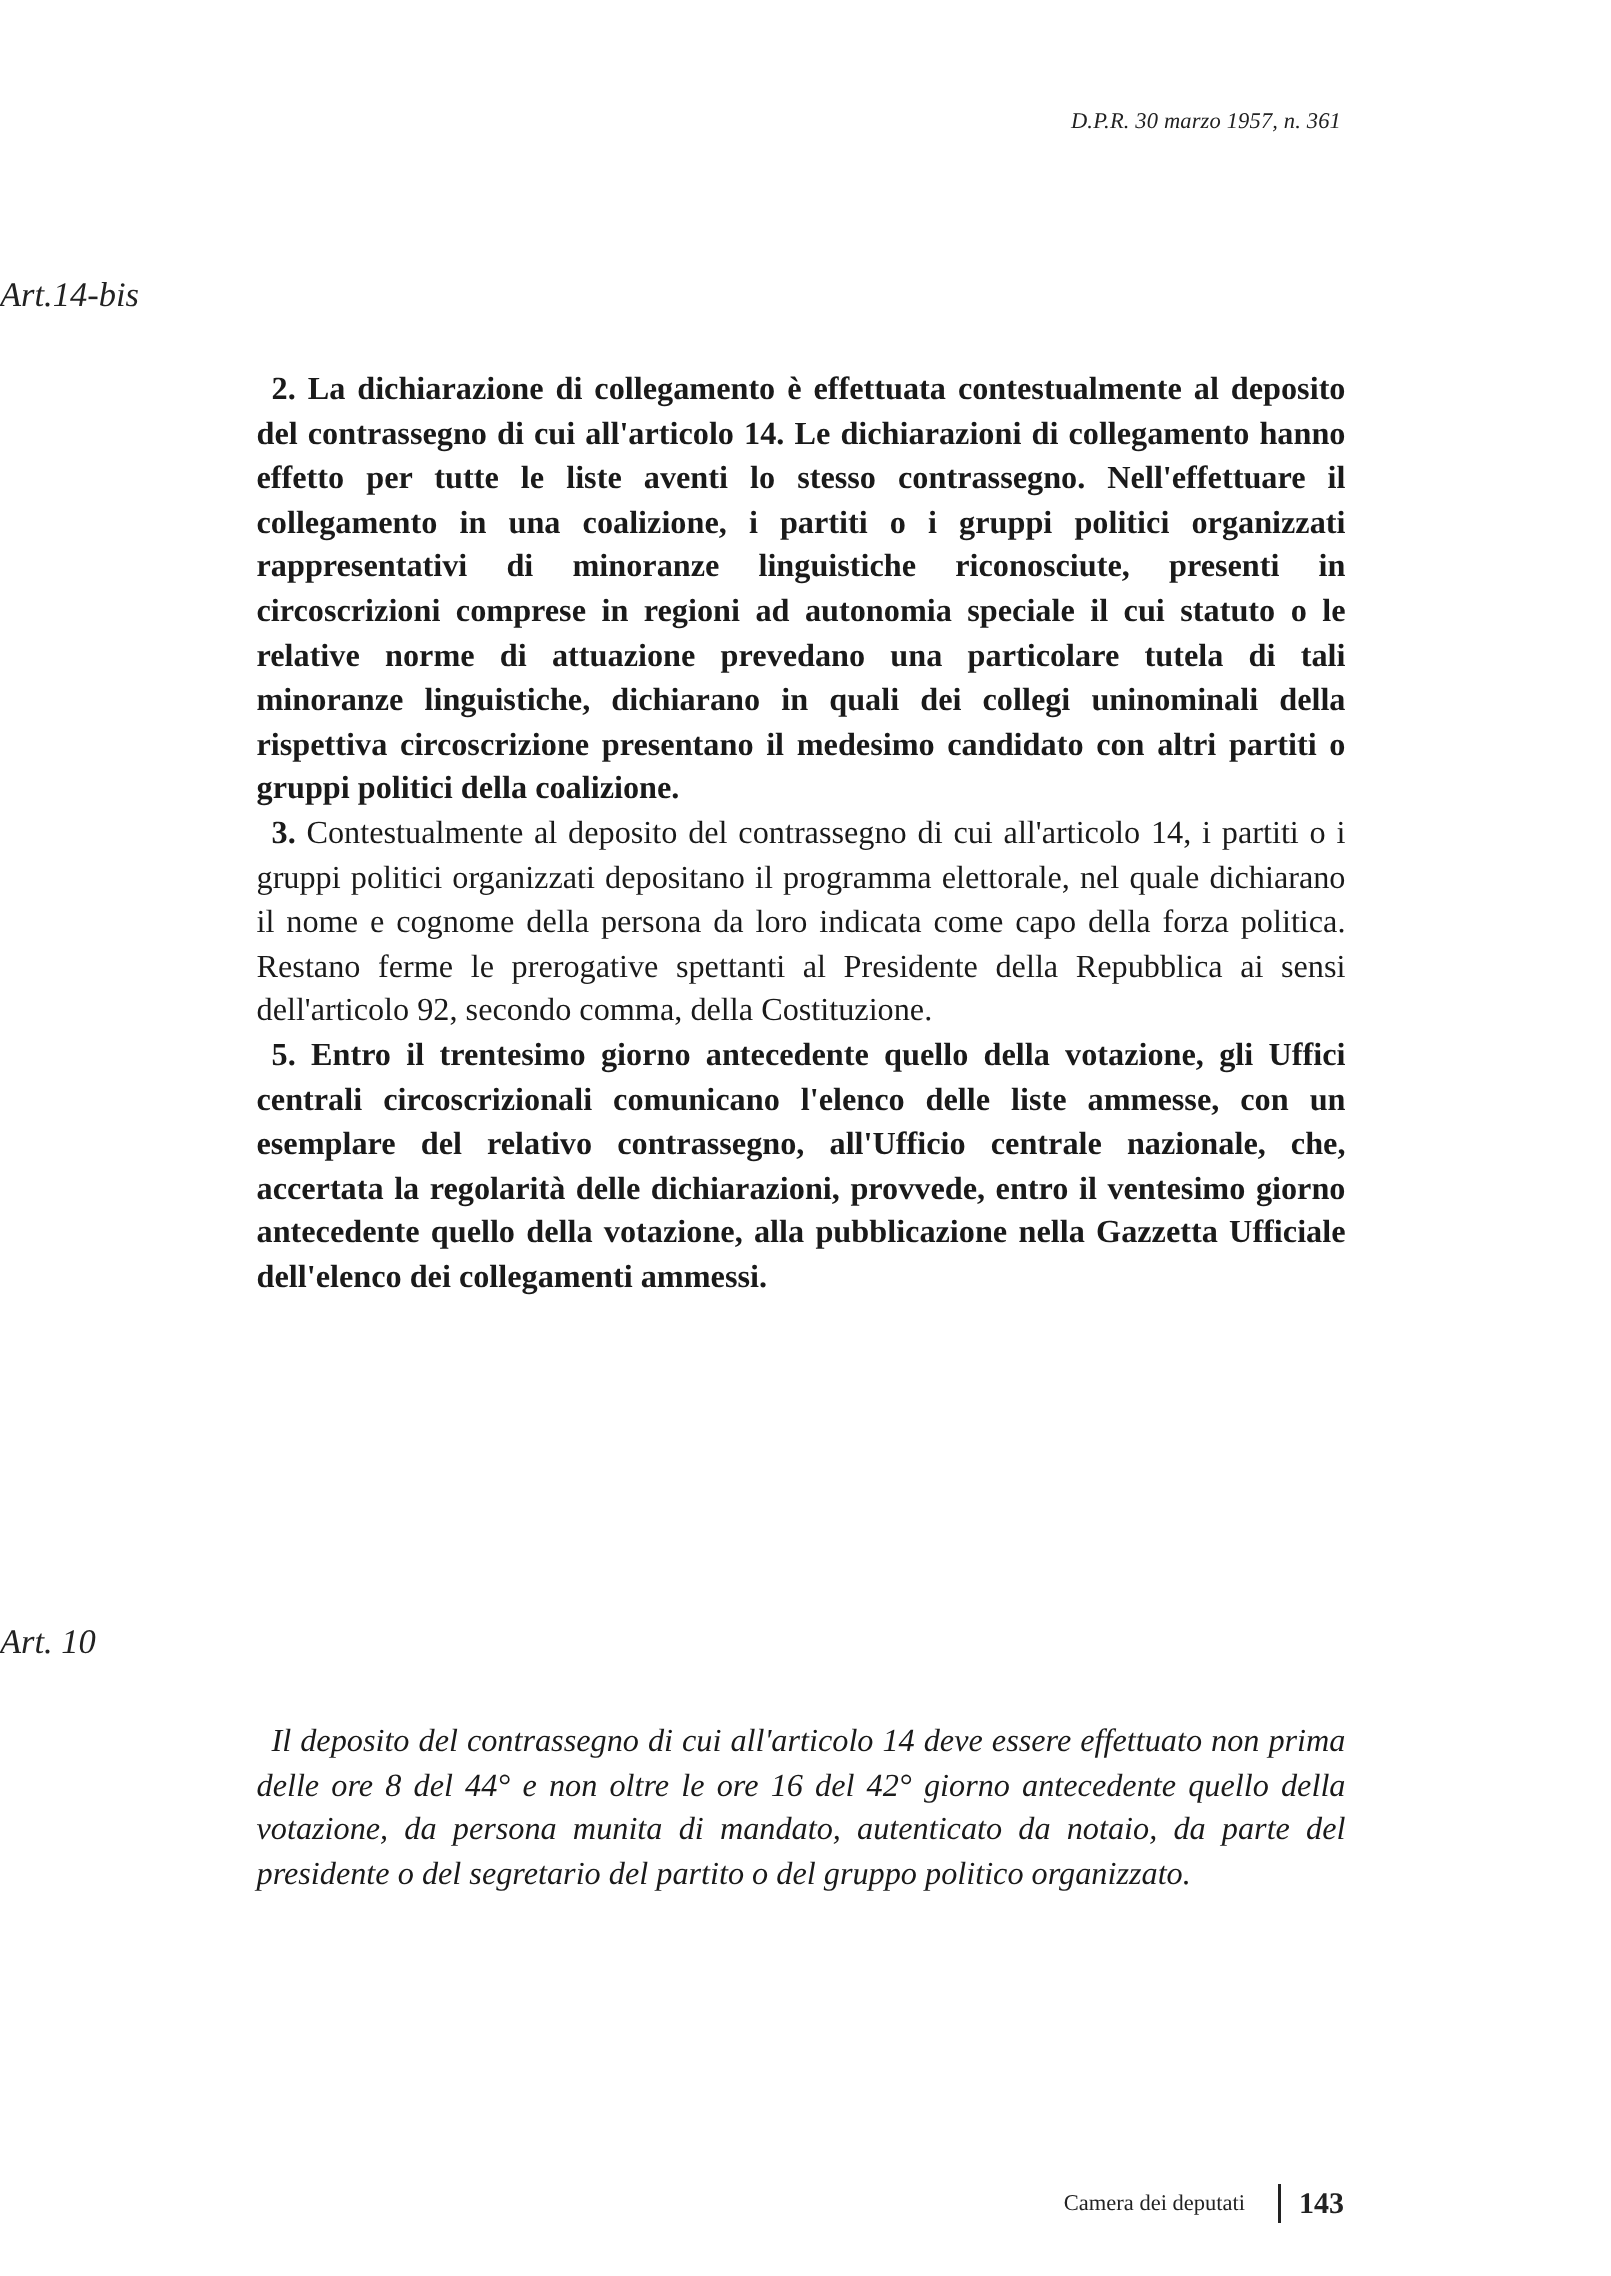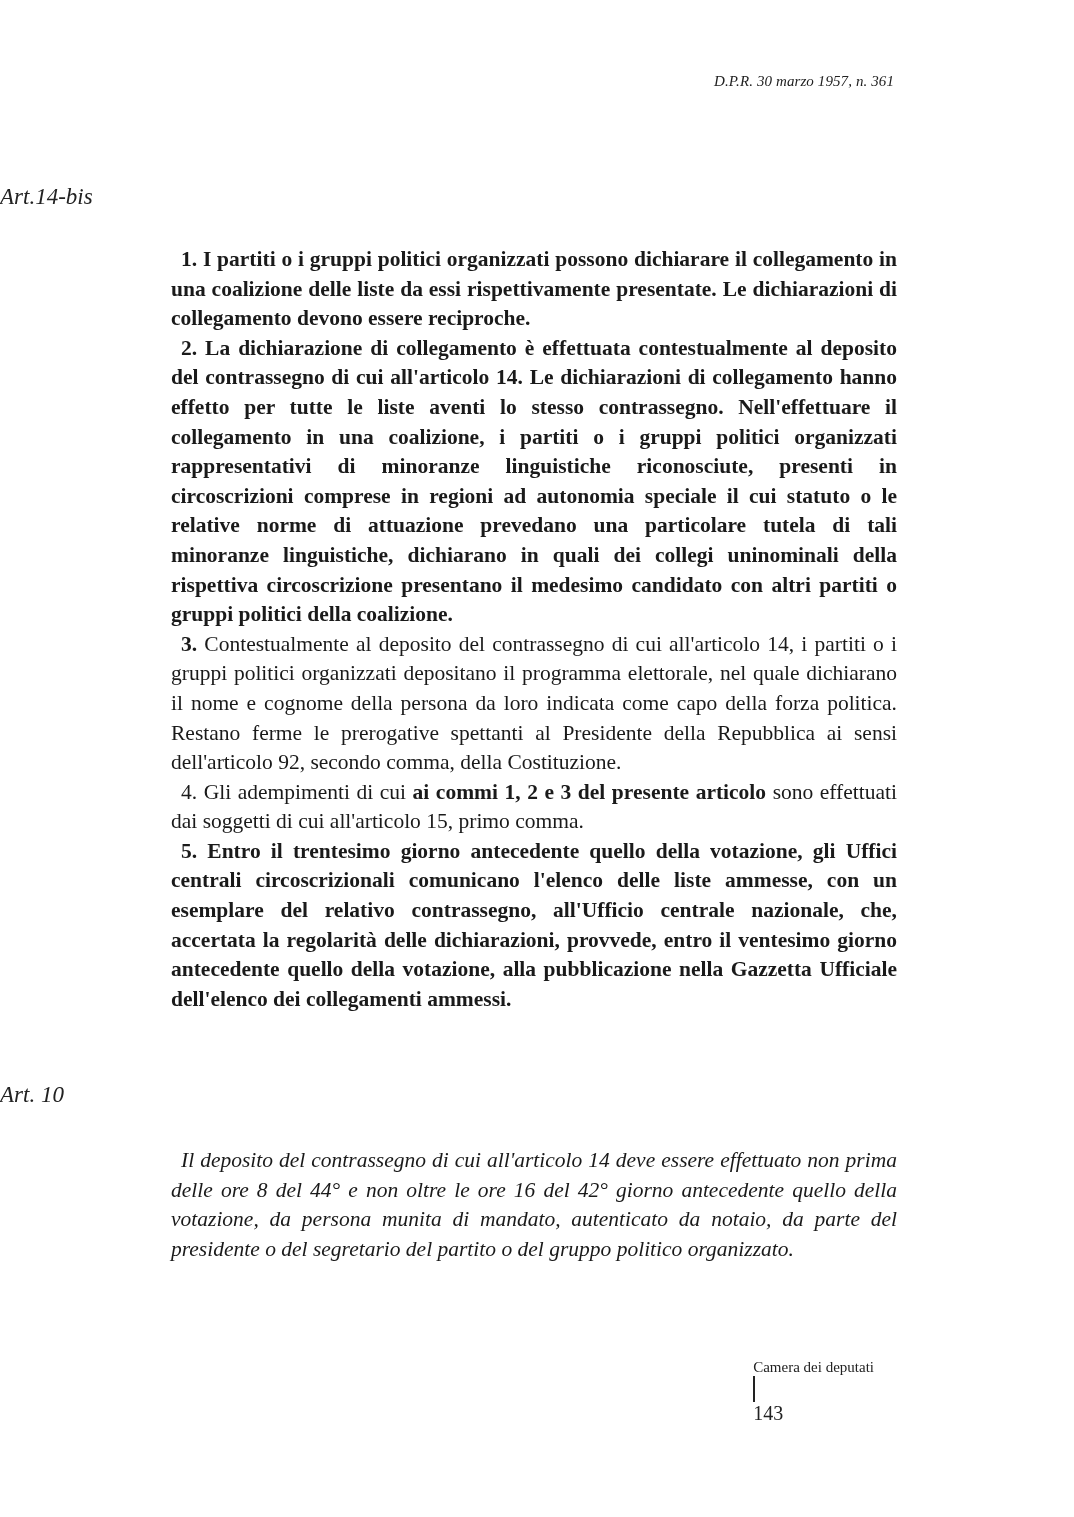--- a/index.html
+++ b/index.html
@@ -40,56 +40,53 @@
       line-height: 29.6px;
       text-align: justify;
     }
     .para {
       margin: 0;
       text-indent: 10px;
     }
     .bold { font-weight: bold; }
     .footer {
       position: absolute;
-      top: 1359px;
+      top: 1456px;
       right: 178px;
       display: flex;
-      align-items: flex-start;
+      align-items: center;
       gap: 0;
-      flex-direction: column;
     }
     .footer-label {
       font-size: 15px;
       color: #222;
       margin-right: 22px;
     }
     .footer-rule {
       width: 2px;
       height: 26px;
       background: #222;
       margin-right: 12px;
     }
     .page-number {
-      font-weight: normal;
+      font-weight: bold;
       font-size: 20px;
       color: #222;
     }
   </style>
 </head>
 <body>
 
 <div class="running-header">D.P.R. 30 marzo 1957, n. 361</div>
 
 <div class="article-title" style="top:184px;">Art.14-bis</div>
 
 <div class="body-block" style="top:245px;">
-  <p class="para bold">1. I partiti o i gruppi politici organizzati possono dichiarare il collegamento in una coalizione delle liste da essi rispettivamente presentate. Le dichiarazioni di collegamento devono essere reciproche.</p>
   <p class="para bold">2. La dichiarazione di collegamento è effettuata contestualmente al deposito del contrassegno di cui all'articolo 14. Le dichiarazioni di collegamento hanno effetto per tutte le liste aventi lo stesso contrassegno. Nell'effettuare il collegamento in una coalizione, i partiti o i gruppi politici organizzati rappresentativi di minoranze linguistiche riconosciute, presenti in circoscrizioni comprese in regioni ad autonomia speciale il cui statuto o le relative norme di attuazione prevedano una particolare tutela di tali minoranze linguistiche, dichiarano in quali dei collegi uninominali della rispettiva circoscrizione presentano il medesimo candidato con altri partiti o gruppi politici della coalizione.</p>
   <p class="para"><span class="bold">3.</span><span> Contestualmente al deposito del contrassegno di cui all'articolo 14, i partiti o i gruppi politici organizzati depositano il programma elettorale, nel quale dichiarano il nome e cognome della persona da loro indicata come capo della forza politica. Restano ferme le prerogative spettanti al Presidente della Repubblica ai sensi dell'articolo 92, secondo comma, della Costituzione.</span></p>
-  <p class="para"><span>4. Gli adempimenti di cui </span><span class="bold">ai commi 1, 2 e 3 del presente articolo</span><span> sono effettuati dai soggetti di cui all'articolo 15, primo comma.</span></p>
   <p class="para bold">5. Entro il trentesimo giorno antecedente quello della votazione, gli Uffici centrali circoscrizionali comunicano l'elenco delle liste ammesse, con un esemplare del relativo contrassegno, all'Ufficio centrale nazionale, che, accertata la regolarità delle dichiarazioni, provvede, entro il ventesimo giorno antecedente quello della votazione, alla pubblicazione nella Gazzetta Ufficiale dell'elenco dei collegamenti ammessi.</p>
 </div>
 
 <div class="article-title" style="top:1082px;">Art. 10</div>
 
 <div class="body-block" style="top:1146px;font-style:italic;">
   <p class="para">Il deposito del contrassegno di cui all'articolo 14 deve essere effettuato non prima delle ore 8 del 44° e non oltre le ore 16 del 42° giorno antecedente quello della votazione, da persona munita di mandato, autenticato da notaio, da parte del presidente o del segretario del partito o del gruppo politico organizzato.</p>
 </div>
 
 <div class="footer">

